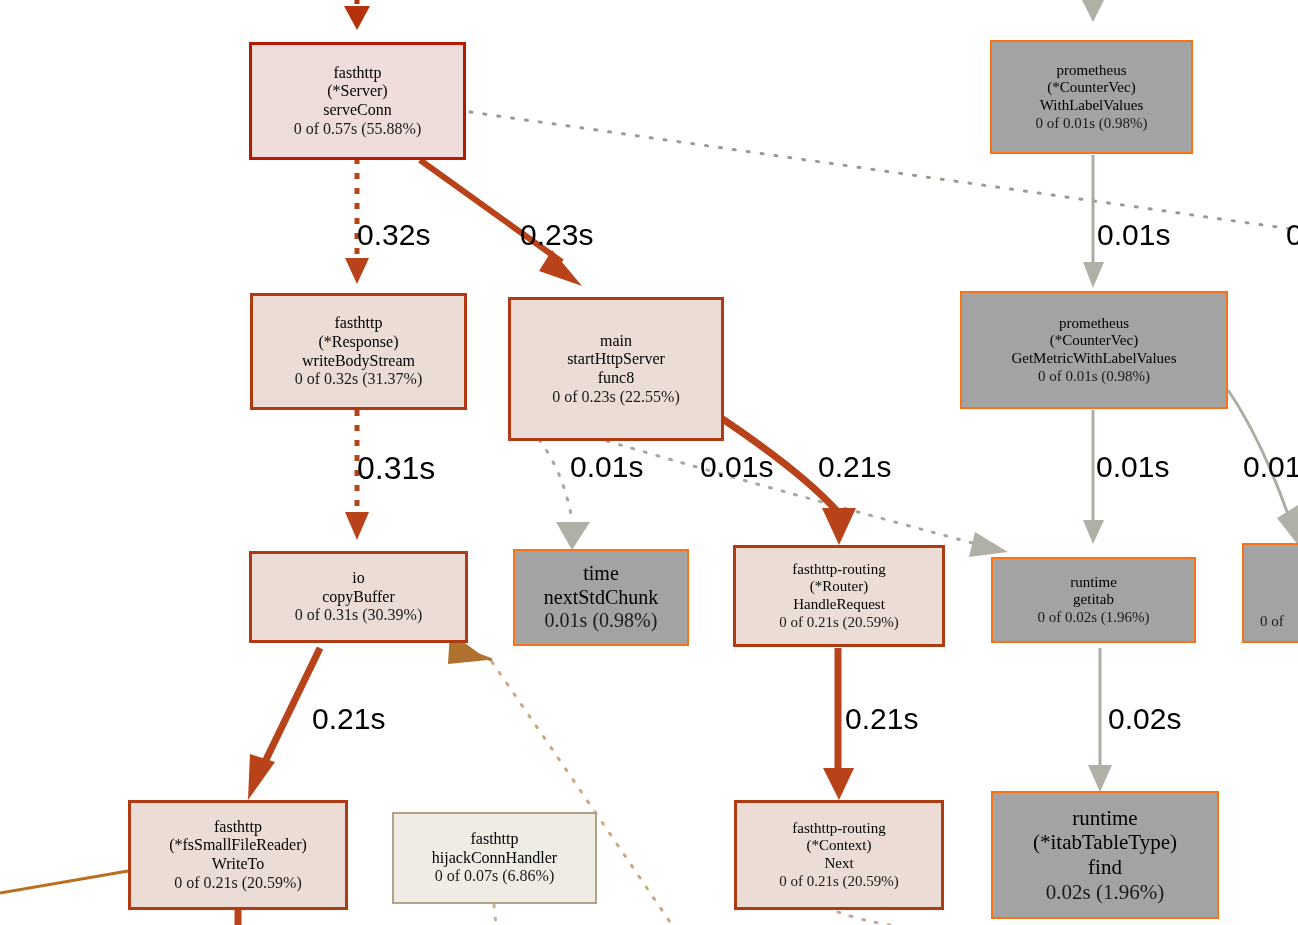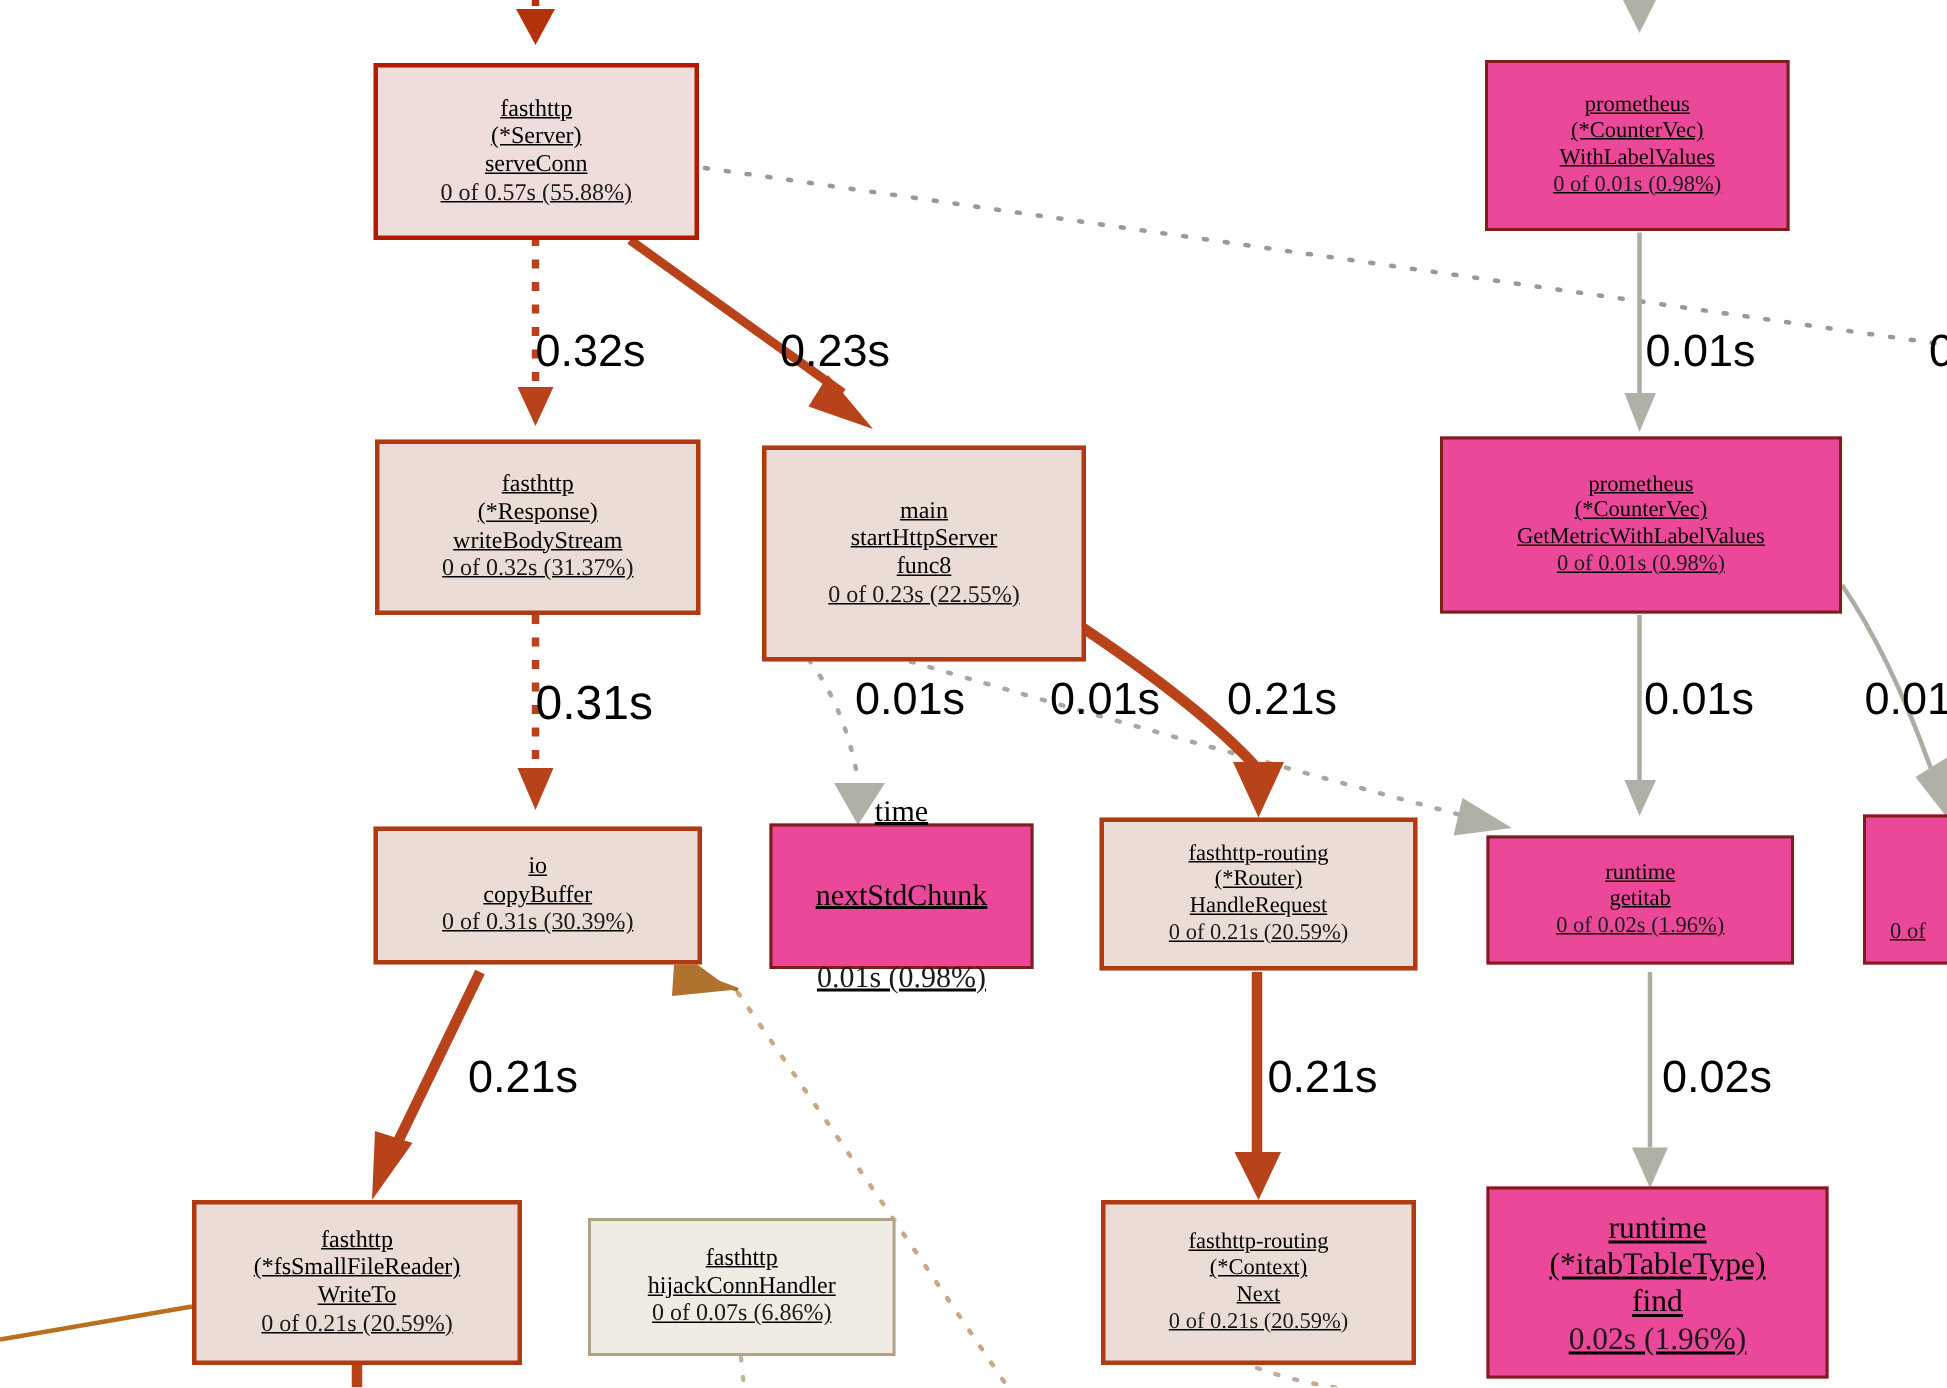--- a/index.html
+++ b/index.html
@@ -27,30 +27,29 @@
     position: absolute;
     box-sizing: border-box;
     display: flex;
     flex-direction: column;
     align-items: center;
     justify-content: center;
     text-align: center;
     color: #000000;
     line-height: 1.17;
     white-space: nowrap;
-    text-decoration: underline;
   }
   .node .ln { display: block; }
   .node .stat { color: #1a1a1a; }
 
   
   .n-hot-top   { background: #eeddda; border: 3px solid #b51a00; }
   .n-hot       { background: #ebdcd5; border: 3px solid #b03a12; }
   
-  .n-cold      { background: #ec4899; border: 2px solid #7f1d1d; }
+  .n-cold      { background: #a3a3a3; border: 2px solid #f97316; }
   
   .n-tan       { background: #efece4; border: 2px solid #b1a287; }
 
   .edge-label {
     position: absolute;
     color: #000000;
     white-space: nowrap;
     font-family: Liberation Sans, sans-serif;
   }
 </style>
@@ -206,21 +205,21 @@
     <span class="ln">GetMetricWithLabelValues</span>
     <span class="ln stat">0 of 0.01s (0.98%)</span>
   </div>
 
   <div class="node n-hot" style="left:249px; top:551px; width:219px; height:92px; font-size:16px;">
     <span class="ln">io</span>
     <span class="ln">copyBuffer</span>
     <span class="ln stat">0 of 0.31s (30.39%)</span>
   </div>
 
-  <div class="node n-cold" style="left:513px; top:549px; width:176px; height:97px; font-size:20px;gap:32px;">
+  <div class="node n-cold" style="left:513px; top:549px; width:176px; height:97px; font-size:20px;">
     <span class="ln">time</span>
     <span class="ln">nextStdChunk</span>
     <span class="ln stat">0.01s (0.98%)</span>
   </div>
 
   <div class="node n-hot" style="left:733px; top:545px; width:212px; height:102px; font-size:15px;">
     <span class="ln">fasthttp-routing</span>
     <span class="ln">(*Router)</span>
     <span class="ln">HandleRequest</span>
     <span class="ln stat">0 of 0.21s (20.59%)</span>

